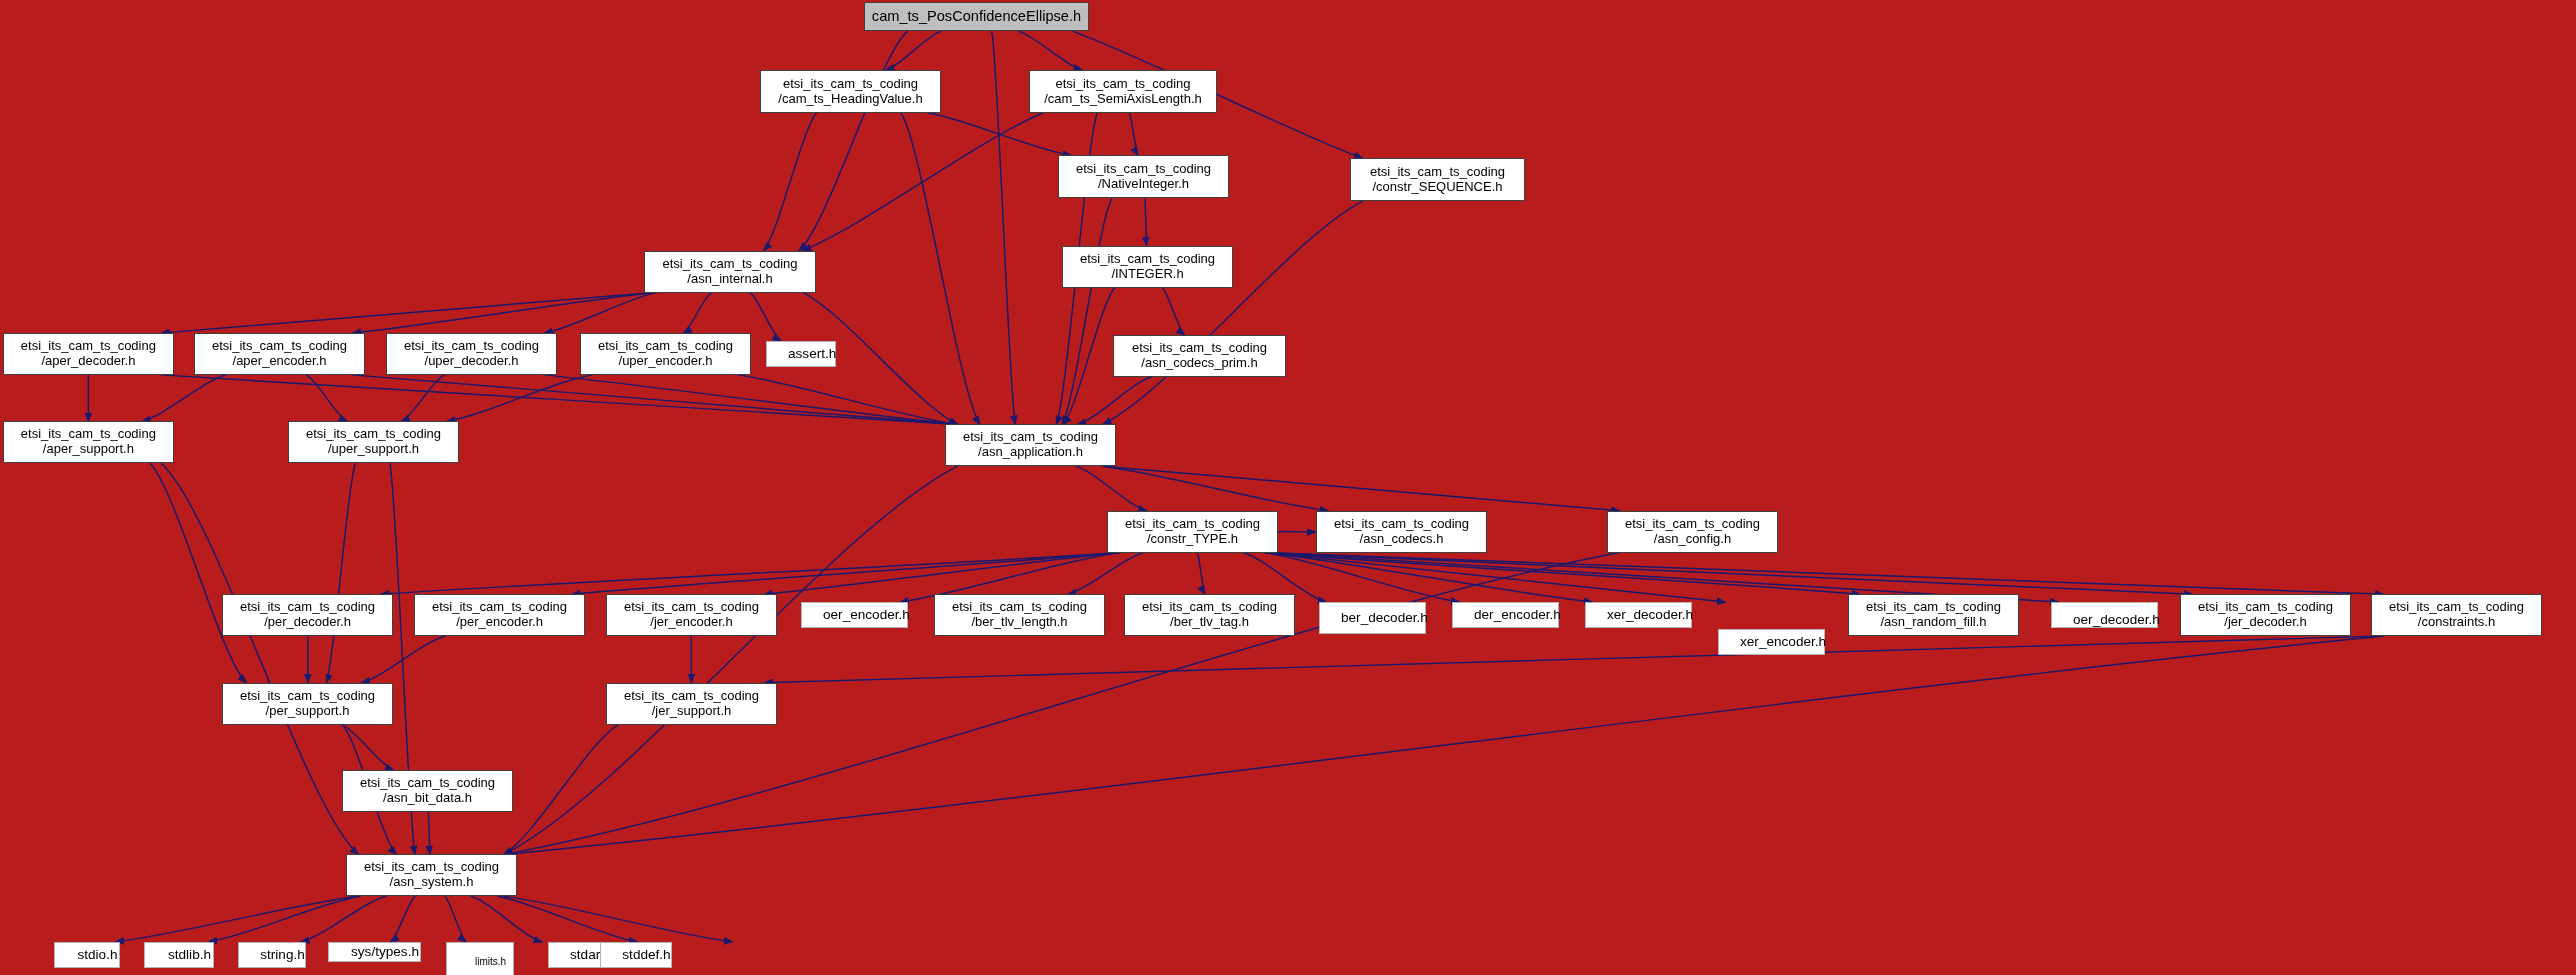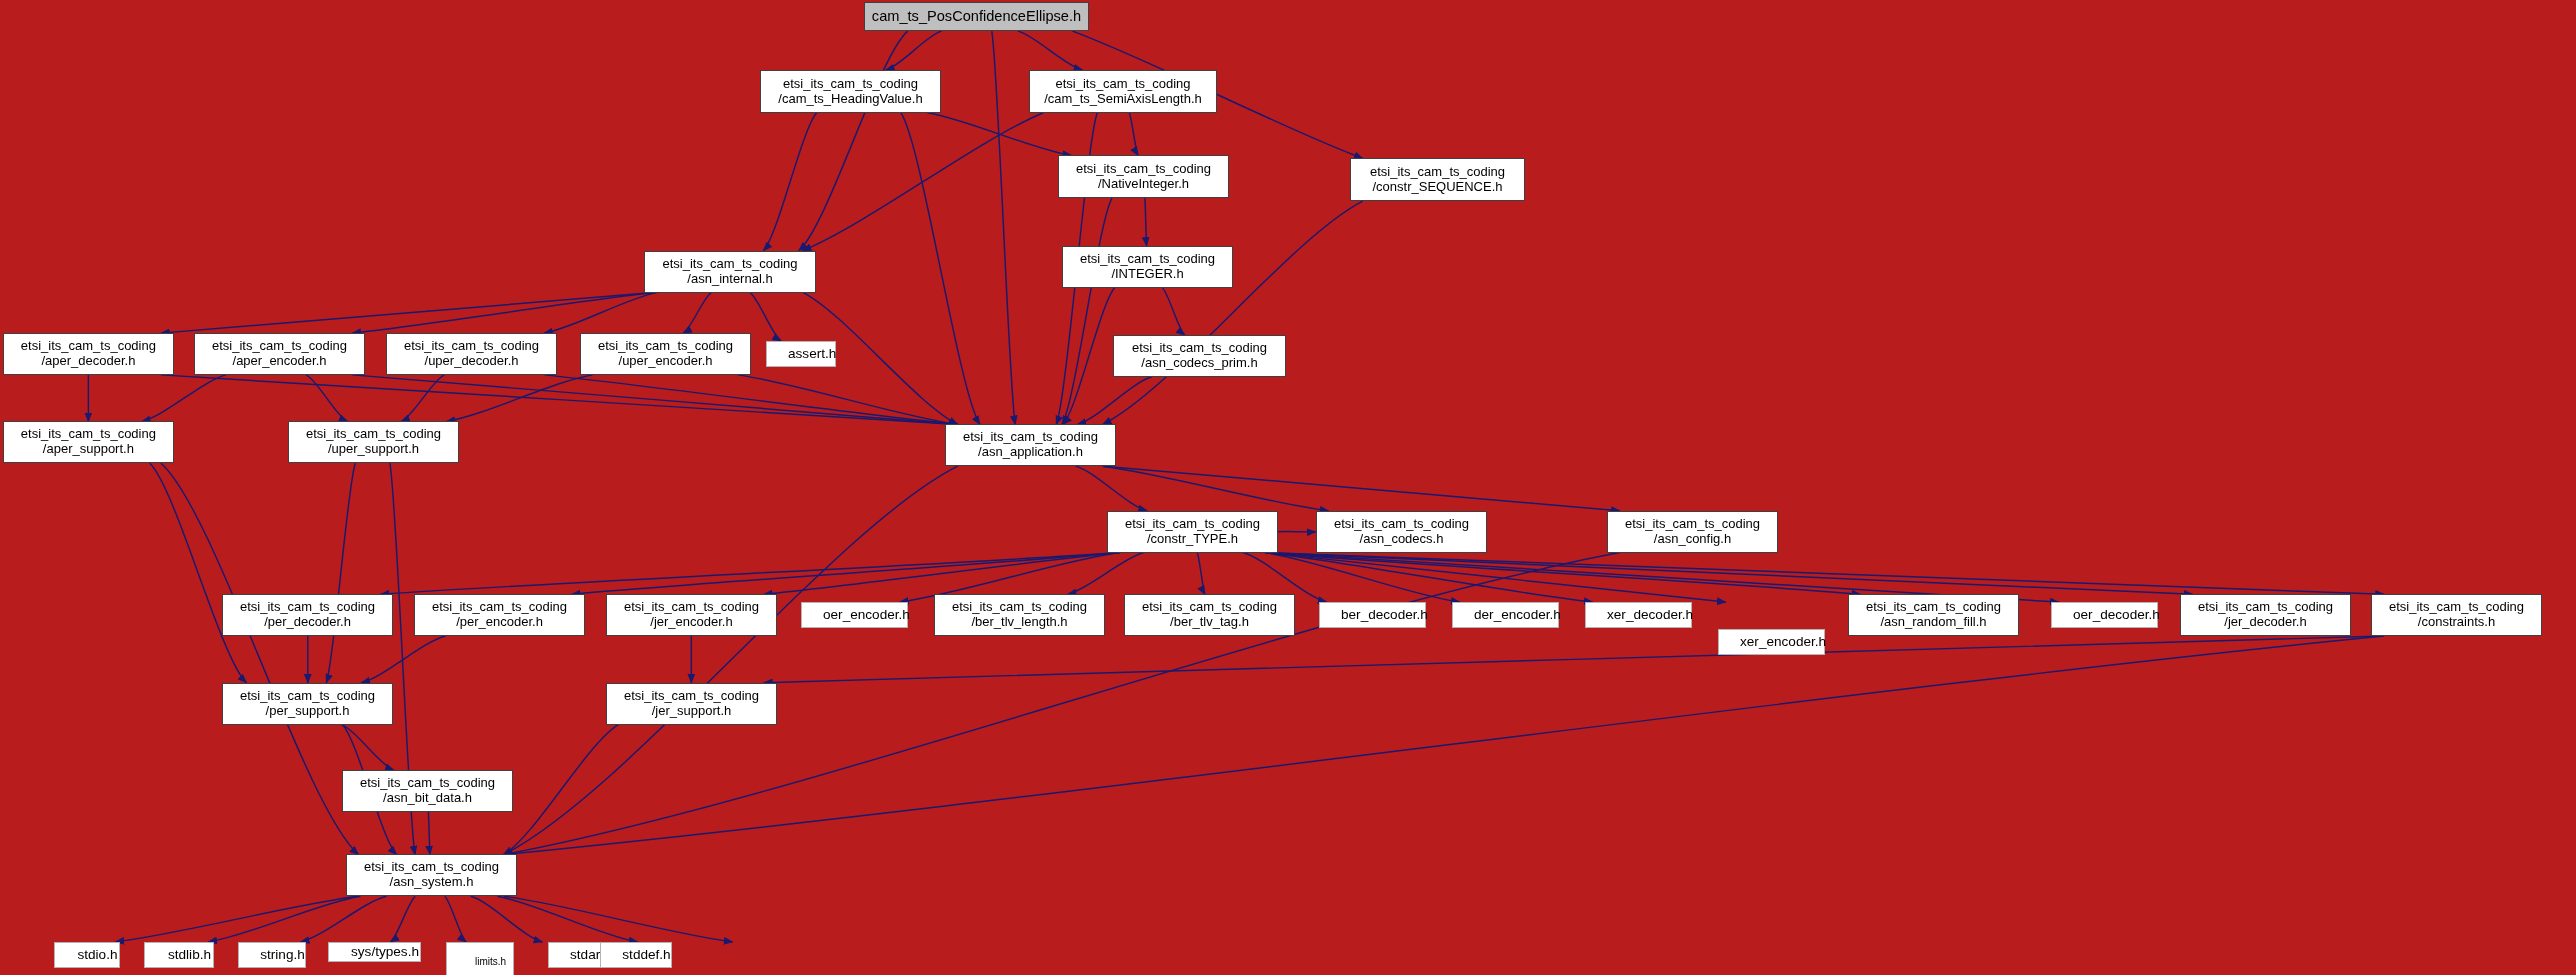--- a/index.html
+++ b/index.html
@@ -176,27 +176,27 @@
 /per_decoder.h</span></div>
       <div class="node n-normal" style="left: 414px; top: 594px; width: 171px; height: 42px; font-size: 13px;"><span>etsi_its_cam_ts_coding
 /per_encoder.h</span></div>
       <div class="node n-normal" style="left: 606px; top: 594px; width: 171px; height: 42px; font-size: 13px;"><span>etsi_its_cam_ts_coding
 /jer_encoder.h</span></div>
       <div class="node n-sys" style="left: 801px; top: 602px; width: 107px; height: 26px; font-size: 13.6px;"><span>oer_encoder.h</span></div>
       <div class="node n-normal" style="left: 934px; top: 594px; width: 171px; height: 42px; font-size: 13px;"><span>etsi_its_cam_ts_coding
 /ber_tlv_length.h</span></div>
       <div class="node n-normal" style="left: 1124px; top: 594px; width: 171px; height: 42px; font-size: 13px;"><span>etsi_its_cam_ts_coding
 /ber_tlv_tag.h</span></div>
-      <div class="node n-sys" style="left: 1319px; top: 602px; width: 107px; height: 26px; font-size: 13.6px; text-align: center;"><span>ber_decoder.h</span></div>
+      <div class="node n-sys" style="left: 1319px; top: 602px; width: 107px; height: 32px; font-size: 13.6px; text-align: center;"><span>ber_decoder.h</span></div>
       <div class="node n-sys" style="left: 1452px; top: 602px; width: 107px; height: 26px; font-size: 13.6px;"><span>der_encoder.h</span></div>
       <div class="node n-sys" style="left: 1585px; top: 602px; width: 107px; height: 26px; font-size: 13.6px;"><span>xer_decoder.h</span></div>
       <div class="node n-sys" style="left: 1718px; top: 629px; width: 107px; height: 26px; font-size: 13.6px;"><span>xer_encoder.h</span></div>
       <div class="node n-normal" style="left: 1848px; top: 594px; width: 171px; height: 42px; font-size: 13px;"><span>etsi_its_cam_ts_coding
 /asn_random_fill.h</span></div>
-      <div class="node n-sys" style="left: 2051px; top: 602px; width: 107px; height: 26px; font-size: 13.6px;"><span>oer_decoder.h</span></div>
+      <div class="node n-sys" style="left: 2051px; top: 602px; width: 107px; height: 26px; font-size: 13.6px; align-items: flex-end;"><span>oer_decoder.h</span></div>
       <div class="node n-normal" style="left: 2180px; top: 594px; width: 171px; height: 42px; font-size: 13px;"><span>etsi_its_cam_ts_coding
 /jer_decoder.h</span></div>
       <div class="node n-normal" style="left: 2371px; top: 594px; width: 171px; height: 42px; font-size: 13px;"><span>etsi_its_cam_ts_coding
 /constraints.h</span></div>
       <div class="node n-normal" style="left: 222px; top: 683px; width: 171px; height: 42px; font-size: 13px;"><span>etsi_its_cam_ts_coding
 /per_support.h</span></div>
       <div class="node n-normal" style="left: 606px; top: 683px; width: 171px; height: 42px; font-size: 13px;"><span>etsi_its_cam_ts_coding
 /jer_support.h</span></div>
       <div class="node n-normal" style="left: 342px; top: 770px; width: 171px; height: 42px; font-size: 13px;"><span>etsi_its_cam_ts_coding
 /asn_bit_data.h</span></div>

